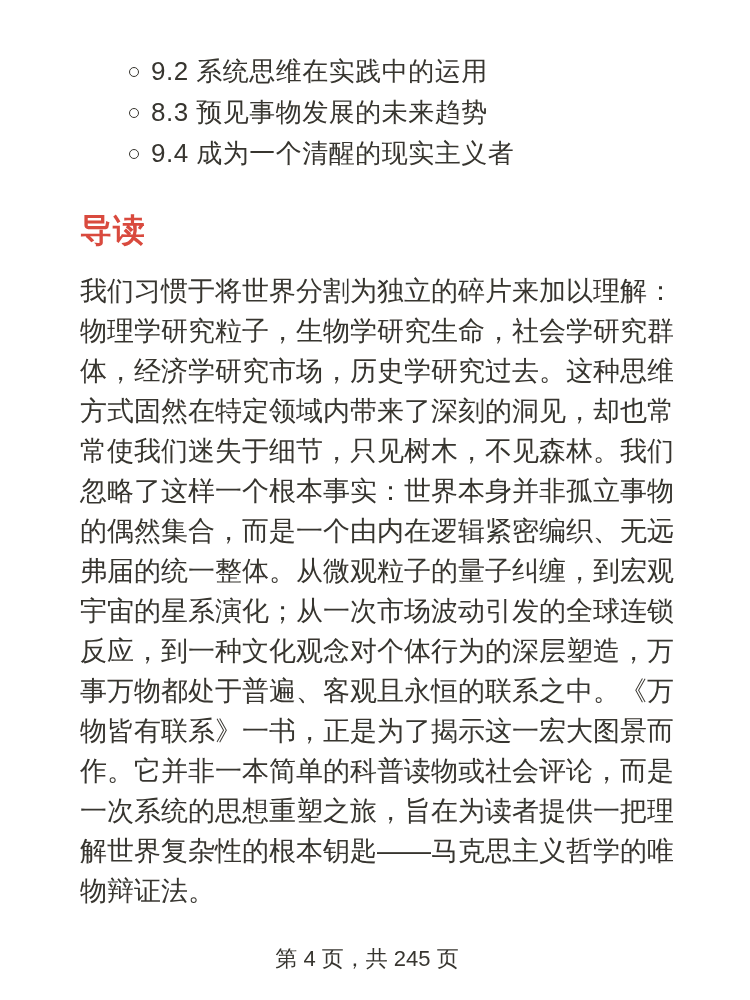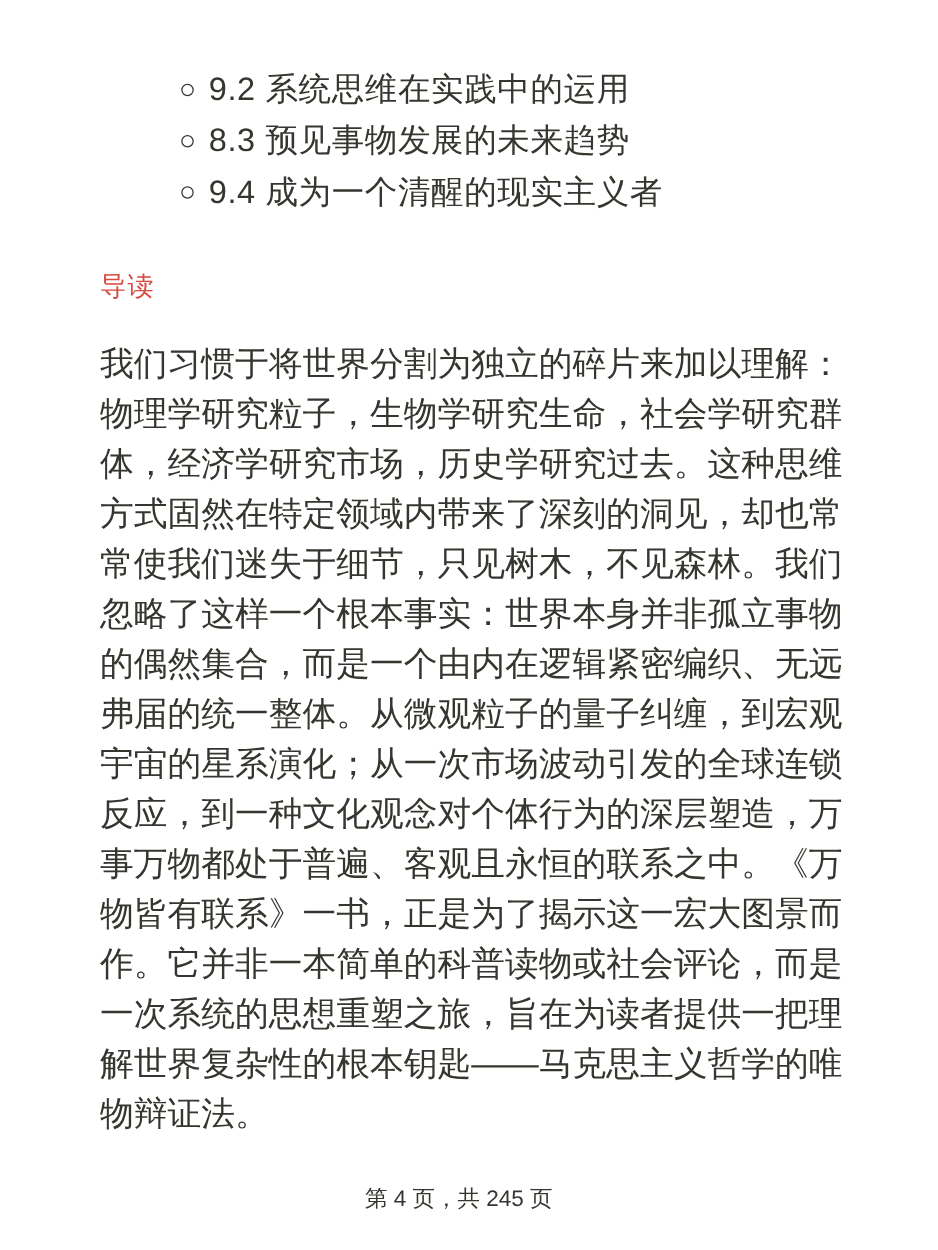--- a/index.html
+++ b/index.html
@@ -17,21 +17,21 @@
   .page {
     position: relative;
     width: 750px;
     height: 1000px;
     background: #ffffff;
   }
   
   .toc {
     list-style: none;
     margin: 0;
-    padding: 51px 0 0 60px;
+    padding: 51px 0 0 44px;
   }
   .toc-item {
     position: relative;
     padding-left: 107px;
     font-size: 26px;
     line-height: 41px;
     letter-spacing: 0.5px;
   }
   .bullet {
     position: absolute;
@@ -40,41 +40,41 @@
     transform: translateY(-50%);
     width: 10px;
     height: 10px;
     box-sizing: border-box;
     border: 1.5px solid #37352F;
     border-radius: 50%;
     background: transparent;
   }
   .section-heading {
     margin: 34px 80px 0 80px;
-    font-size: 21px;
+    font-size: 32px;
     line-height: 44px;
-    font-weight: 400;
+    font-weight: 700;
     letter-spacing: 1px;
   }
   .body-paragraph {
     margin: 19px 0 16px 80px;
     width: 22.2em;
     font-size: 27px;
     line-height: 40px;
     line-break: anywhere;
     word-break: break-all;
     text-align: left;
   }
   .page-footer {
     position: absolute;
     left: 0;
     right: 16px;
     top: 948px;
     text-align: center;
-    font-size: 18px;
+    font-size: 22px;
     line-height: 22px;
   }
 </style>
 </head>
 <body style="color: rgb(55, 53, 47);">
 
 <div class="page" style="background: rgb(255, 255, 255);">
 
   <ul class="toc">
     <li class="toc-item">

